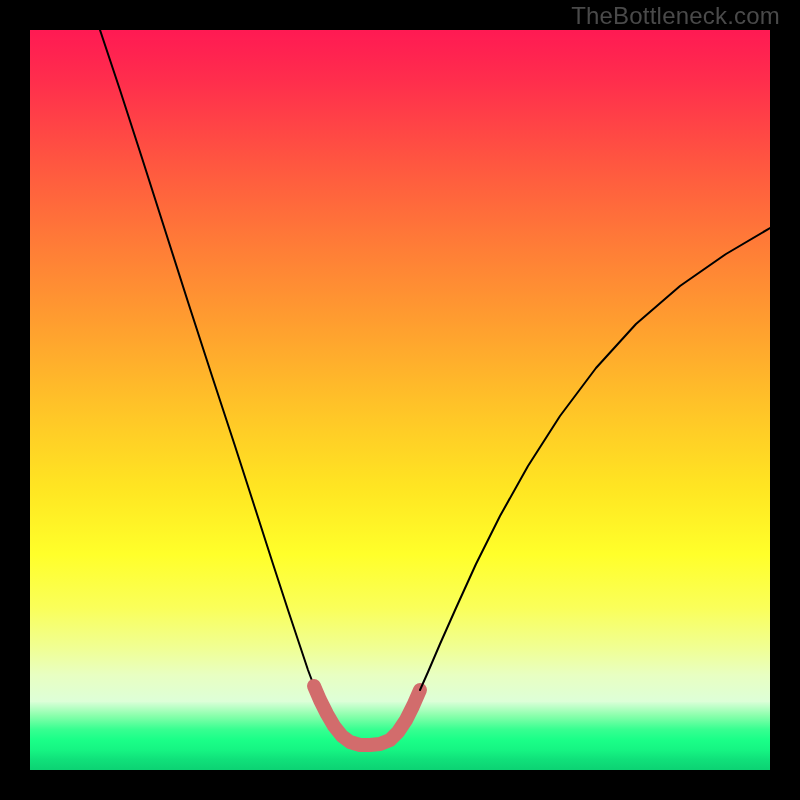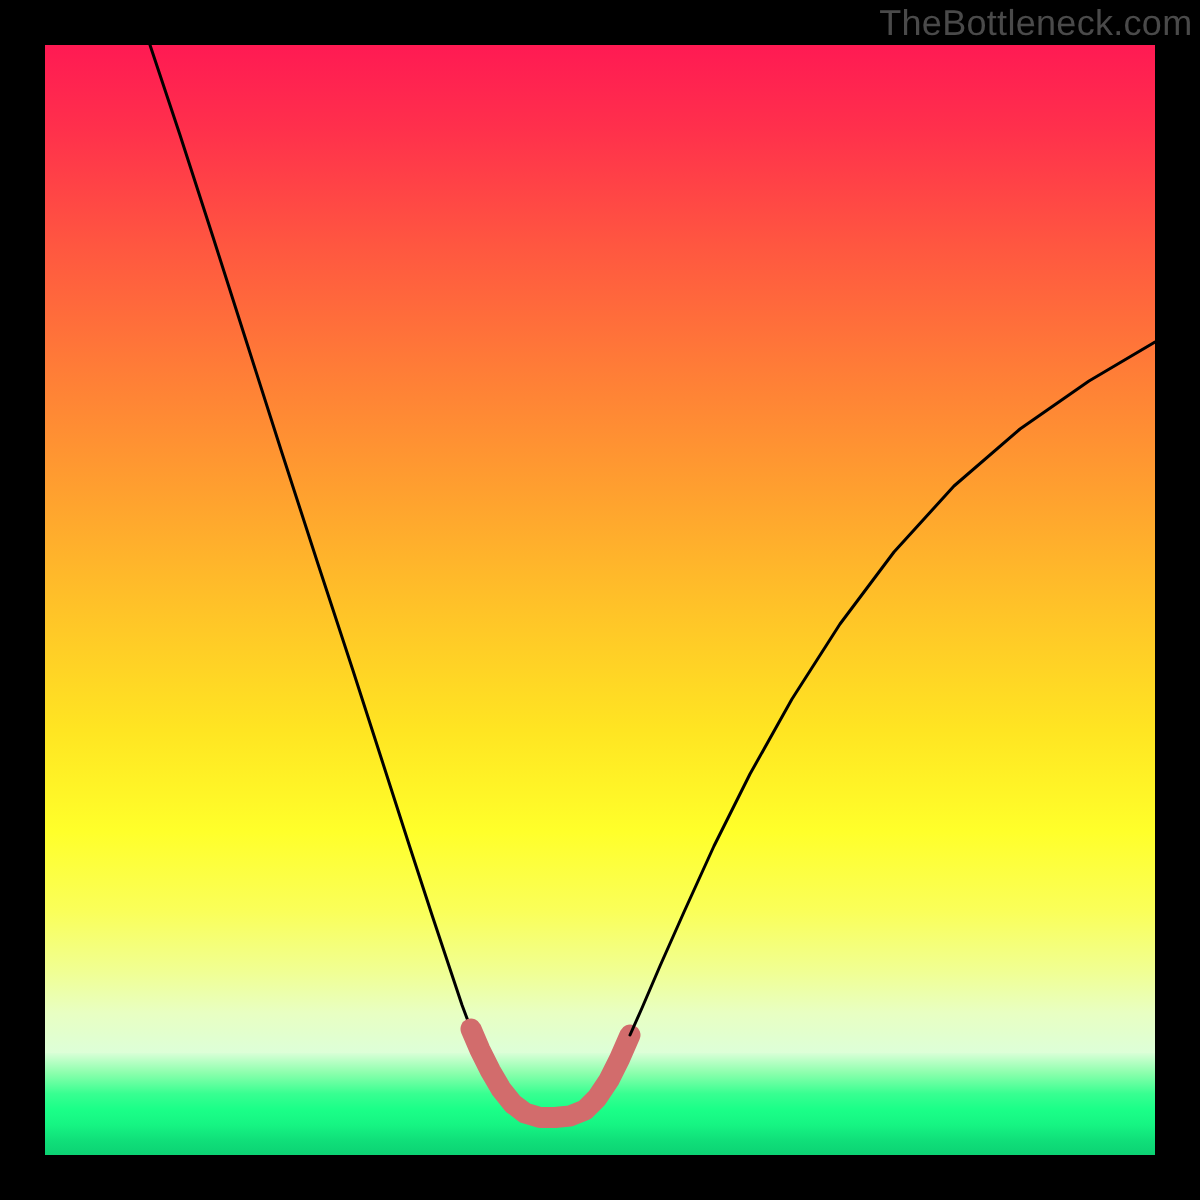--- a/index.html
+++ b/index.html
@@ -60,21 +60,21 @@
       #0cd273 100%
     );
   }
   .curve-svg {
     position: absolute;
     left: 0; top: 0;
     width: 740px; height: 740px;
   }
   .watermark {
     position: absolute;
-    right: 5px;
+    right: 20px;
     top: 2px;
     color: #4a4a4a;
     font-size: 24px;
     font-weight: 500;
     letter-spacing: 0.2px;
     user-select: none;
   }
 </style>
 </head>
 <body>

